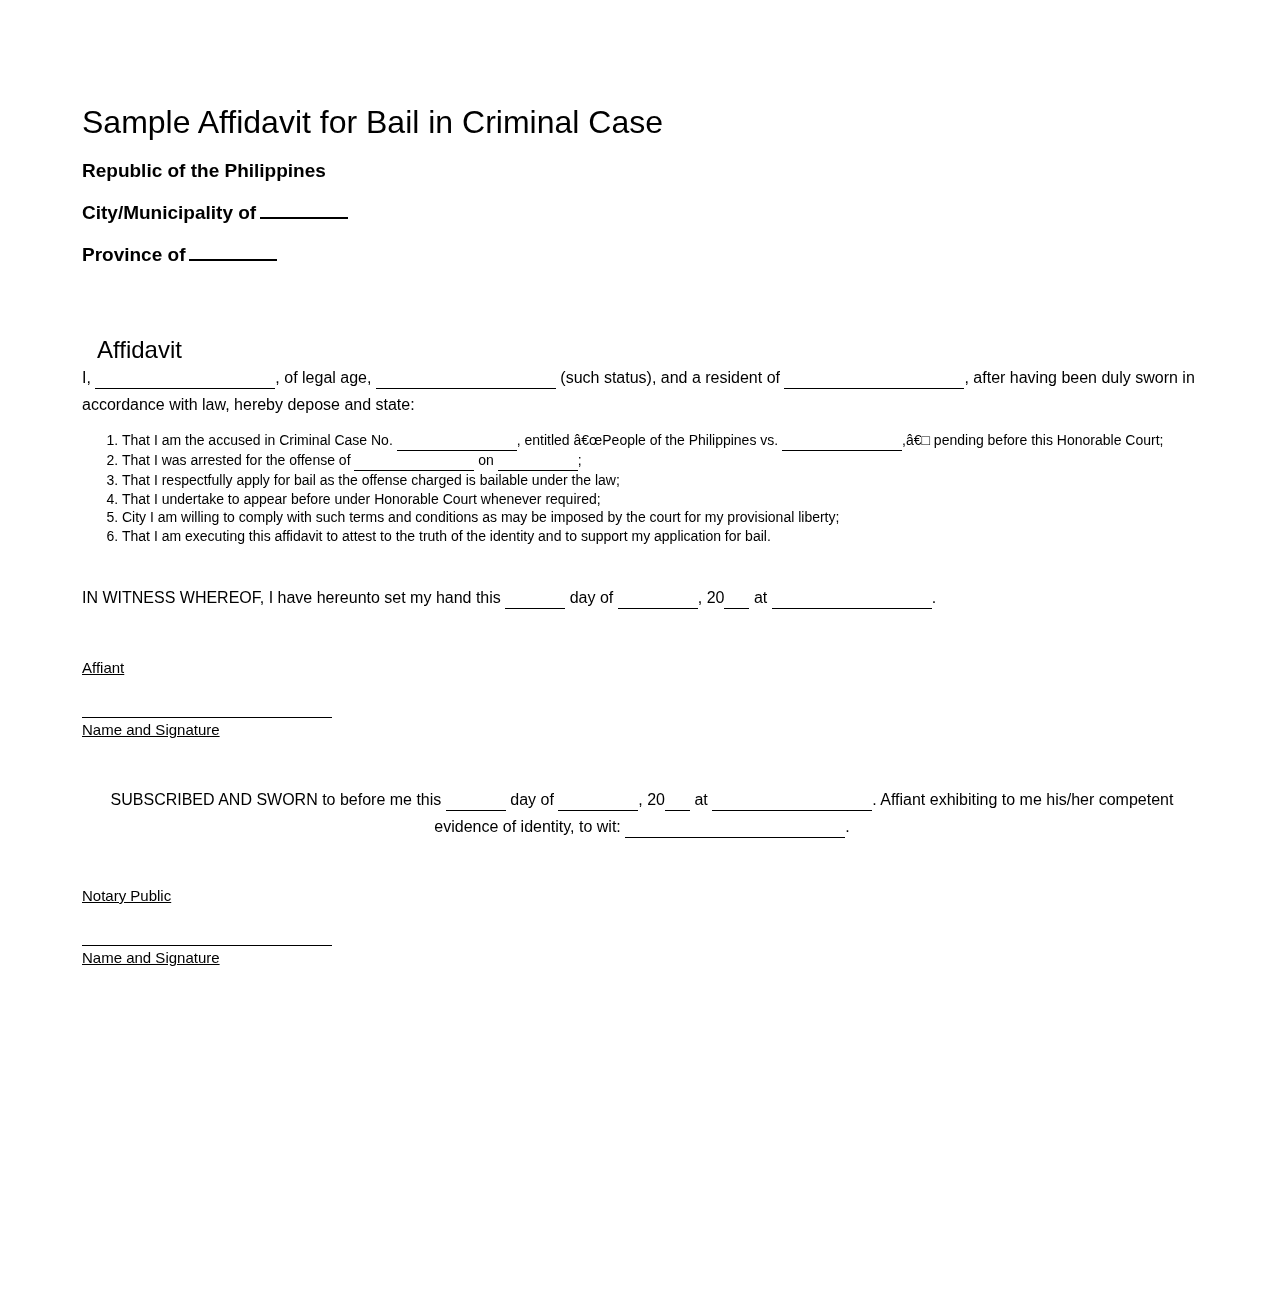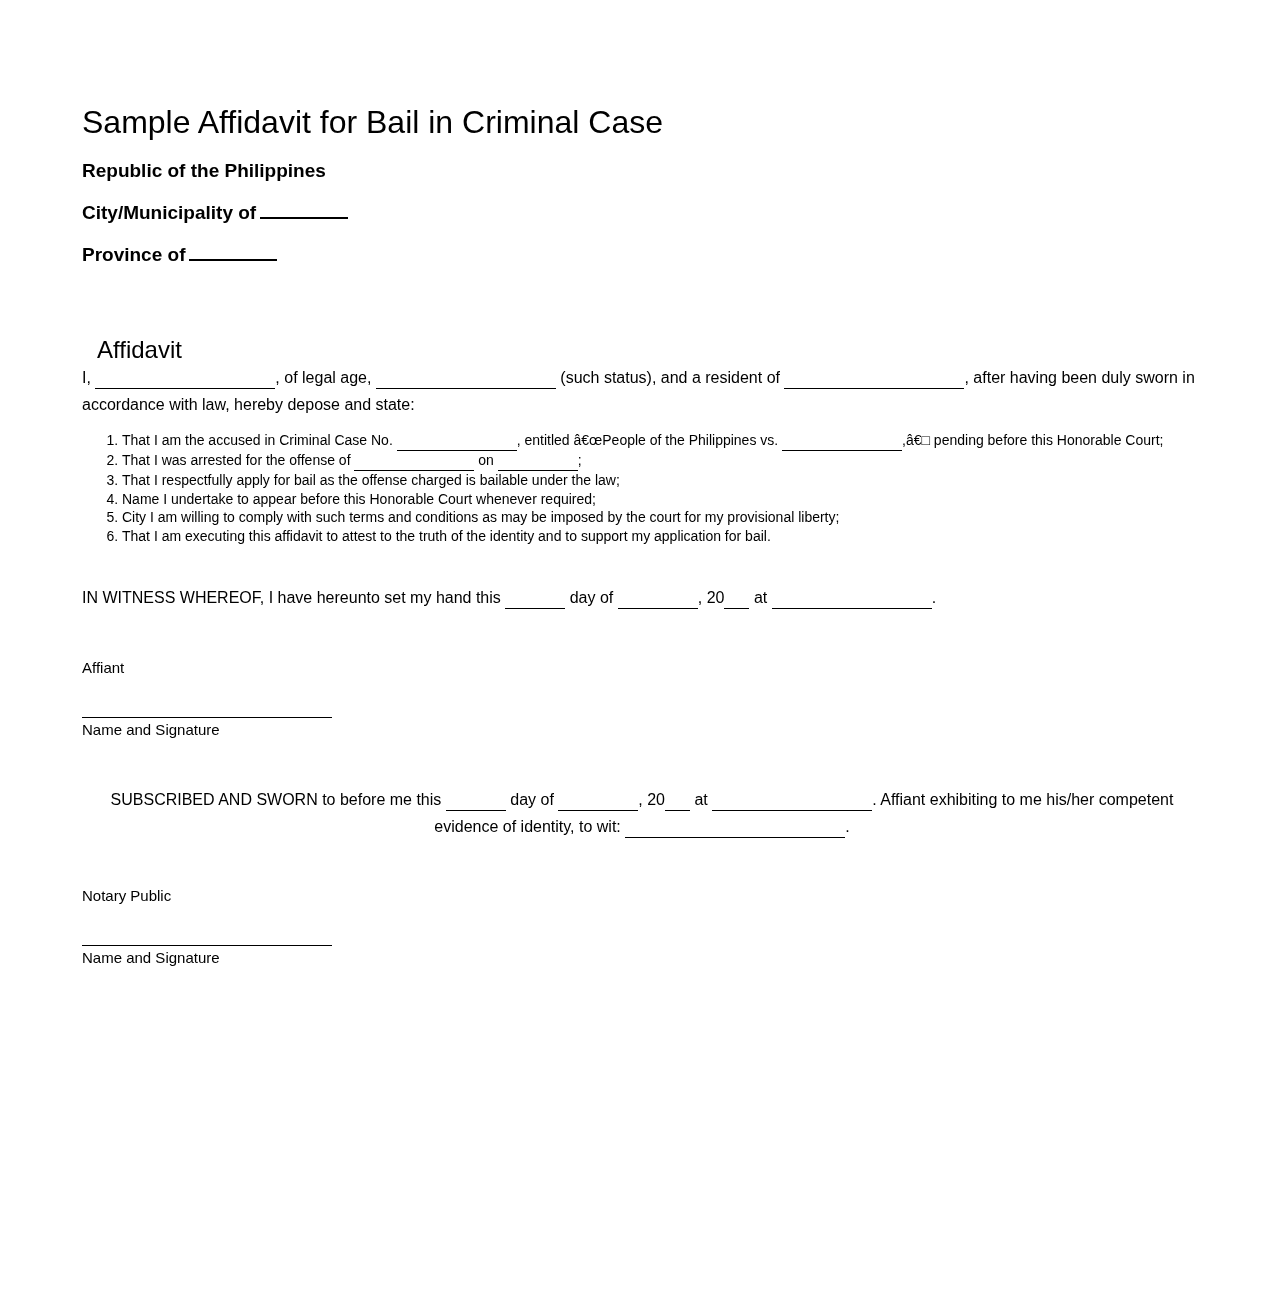--- a/index.html
+++ b/index.html
@@ -15,21 +15,21 @@
   .hdr { position: absolute; left: 0; margin: 0; font-size: 19px; font-weight: bold; line-height: 20px; white-space: nowrap; text-align: right; }
   .hdr-line { display: inline-block; border-bottom: 2px solid #000; height: 14px; vertical-align: baseline; margin-left: 4px; }
   h2 {
     position: absolute; top: 320px; left: 0; margin: 15px;
     font-size: 24px; font-weight: normal; line-height: 30px;
   }
   .para { position: absolute; left: 0; width: 1120px; font-size: 16px; line-height: 27px; }
   .blank { display: inline-block; border-bottom: 1px solid #000; height: 18px; vertical-align: -6px; }
   ol.items { position: absolute; left: 0; top: 431px; margin: 0; padding-left: 40px; width: 1080px; font-size: 14px; line-height: 18.5px; }
   ol.items li { margin: 0; }
-  .small { position: absolute; left: 0; font-size: 15px; line-height: 18px; white-space: nowrap; }
+  .small { position: absolute; left: 0; font-size: 15px; line-height: 18px; white-space: nowrap; text-decoration: underline; }
   .sigline { position: absolute; left: 0; width: 250px; border-top: 1px solid #000; height: 0; }
 </style>
 </head>
 <body>
 
 <div class="page">
 
   <h1>Sample Affidavit for Bail in Criminal Case</h1>
 
   <div class="hdr" style="top:161px;">Republic of the Philippines</div>
@@ -58,21 +58,21 @@
       <span class="blank" style="width:120px;"></span><span>, entitled â€œPeople of the Philippines vs.</span>
       <span class="blank" style="width:120px;"></span><span>,â€□ pending before this Honorable Court;</span>
     </li>
     <li>
       <span>That I was arrested for the offense of</span>
       <span class="blank" style="width:120px;"></span>
       <span>on</span>
       <span class="blank" style="width:80px;"></span><span>;</span>
     </li>
     <li>That I respectfully apply for bail as the offense charged is bailable under the law;</li>
-    <li>Name I undertake to appear before this Honorable Court whenever required;</li>
+    <li>That I undertake to appear before under Honorable Court whenever required;</li>
     <li>City I am willing to comply with such terms and conditions as may be imposed by the court for my provisional liberty;</li>
     <li>That I am executing this affidavit to attest to the truth of the identity and to support my application for bail.</li>
   </ol>
 
   <div class="para" style="top:584px; white-space:nowrap;">
     <span>IN WITNESS WHEREOF, I have hereunto set my hand this</span>
     <span class="blank" style="width:60px;"></span>
     <span>day of</span>
     <span class="blank" style="width:80px;"></span><span>, 20</span><span class="blank" style="width:25px;"></span>
     <span>at</span>

